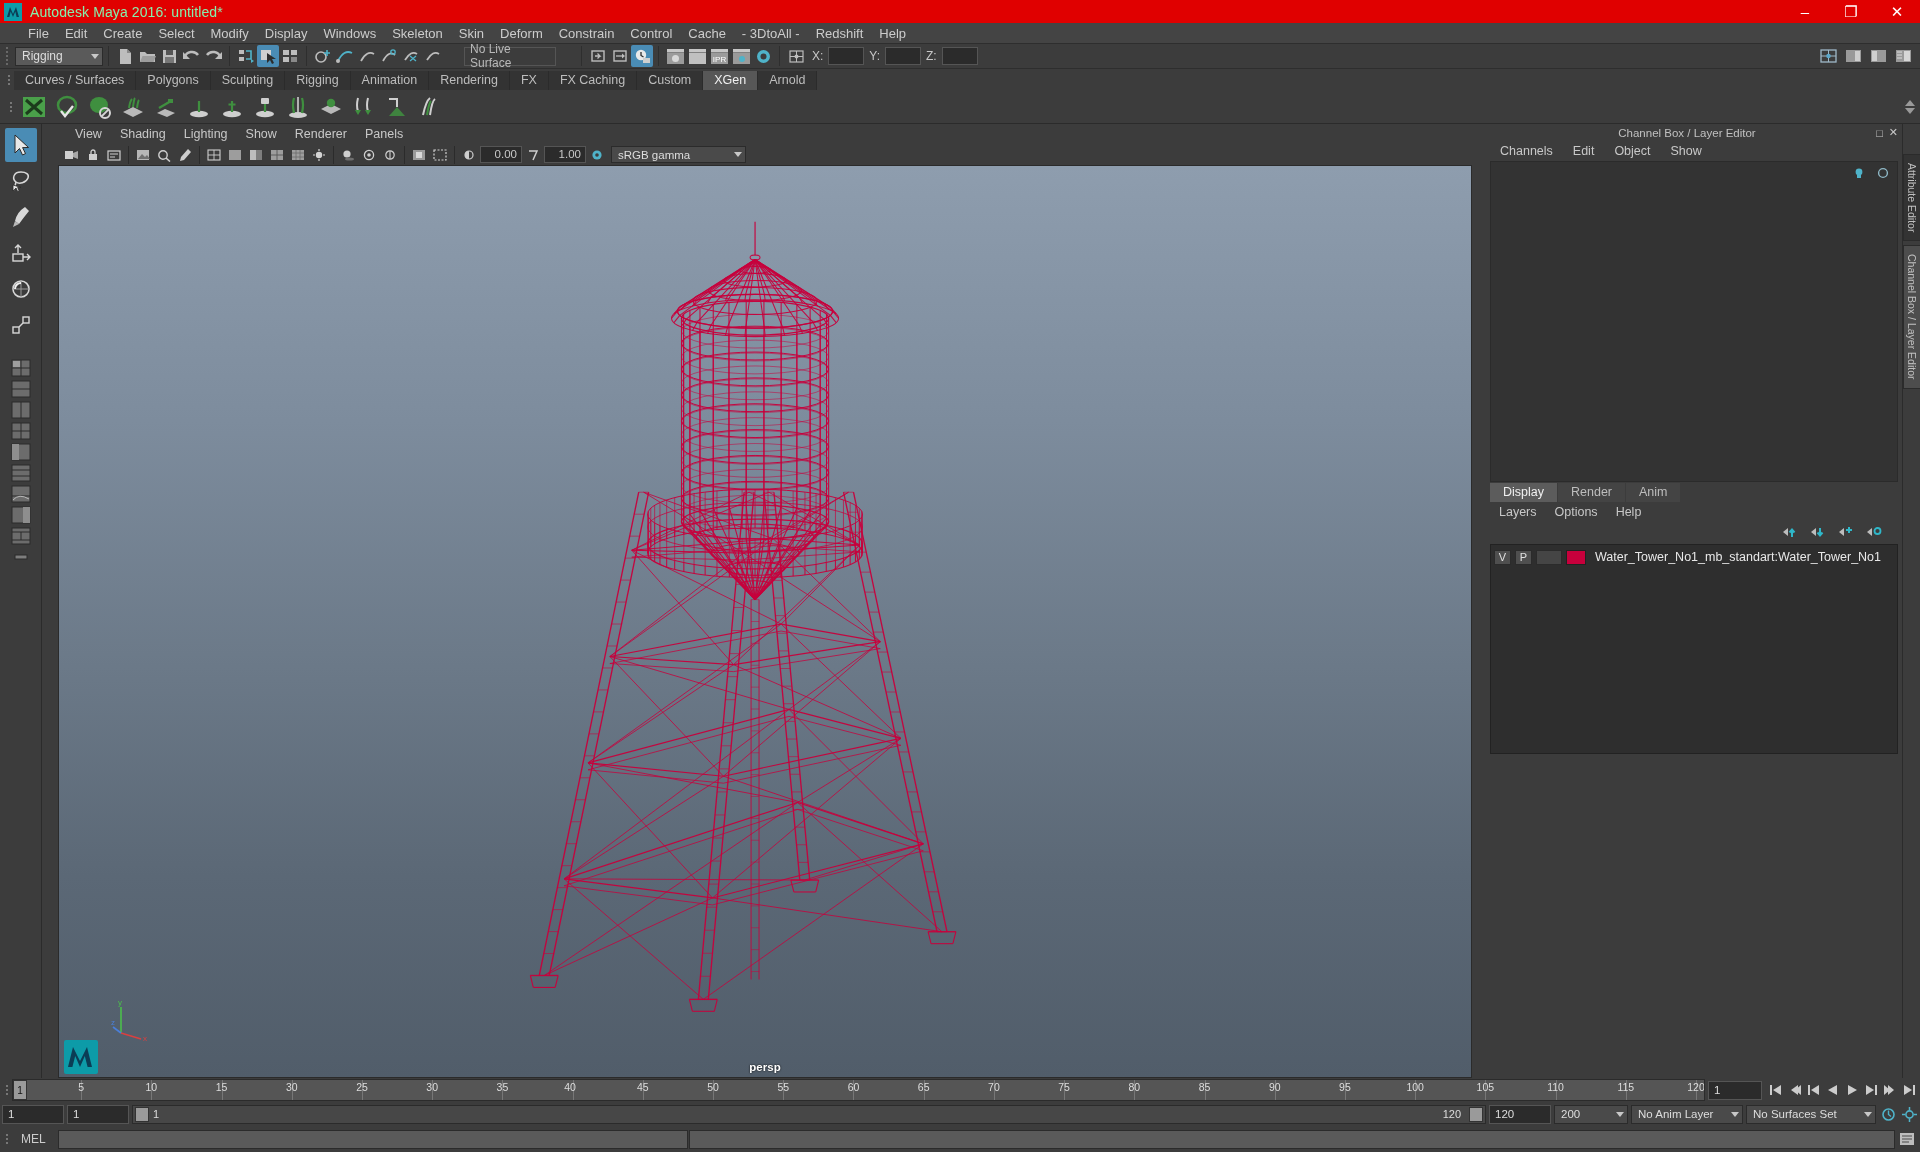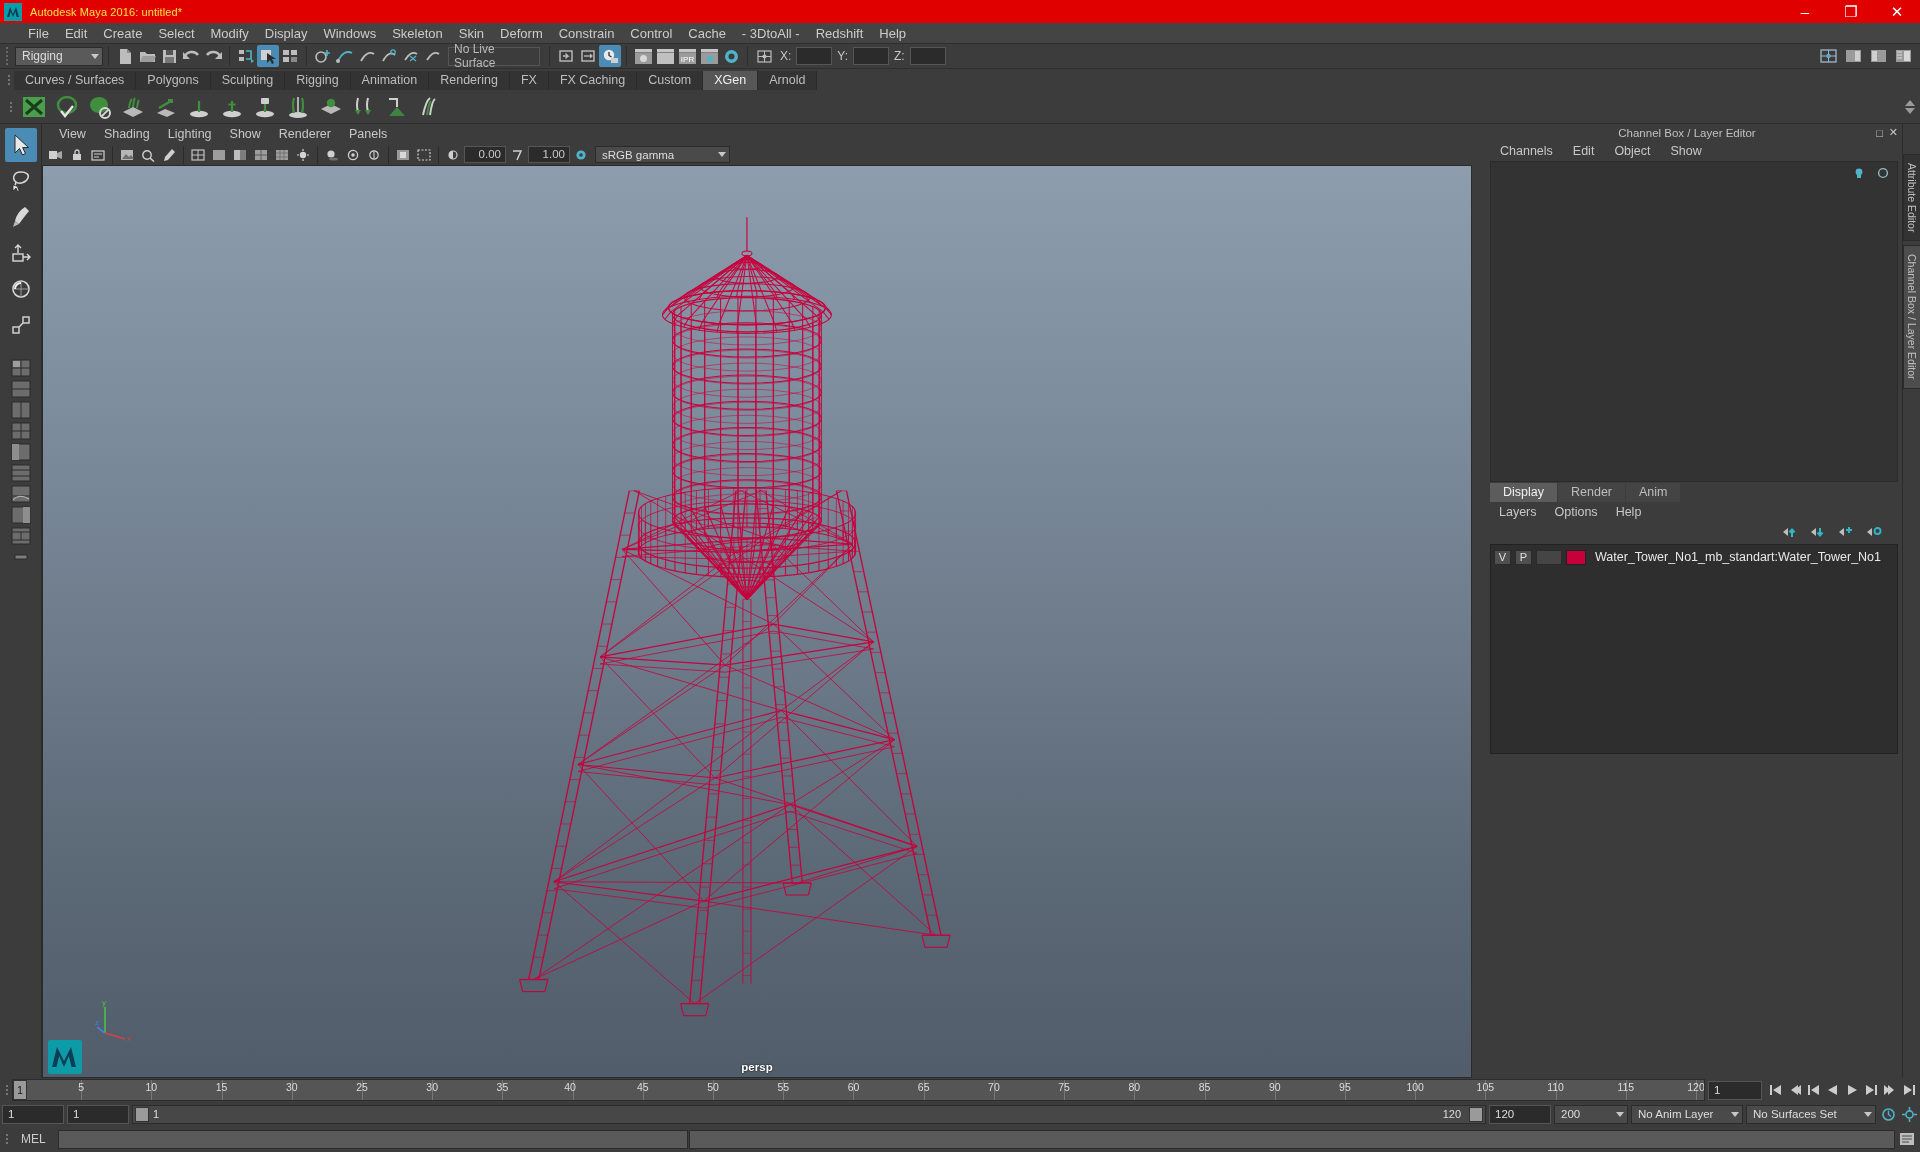--- a/index.html
+++ b/index.html
@@ -13,21 +13,21 @@
   }
   .app{ width:1920px; height:1152px; display:flex; flex-direction:column; }
 
   
   .titlebar{
     height:23px; background:#e00000; display:flex; align-items:center;
     flex:0 0 23px; position:relative;
   }
   .tb-logo{ width:22px;height:20px; margin-left:2px; display:flex;align-items:center;justify-content:center;}
   .tb-logo svg{display:block;}
-  .tb-title{ color:#fde047; font-size:11px; margin-left:6px; letter-spacing:.1px; }
+  .tb-title{ color:#86efac; font-size:14px; margin-left:6px; letter-spacing:.1px; }
   .tb-btns{ position:absolute; right:0; top:0; height:23px; display:flex; }
   .tb-btn{ width:46px; height:23px; display:flex; align-items:center; justify-content:center; color:#fff; font-size:15px; }
 
   
   .menubar{
     height:21px; background:#444; display:flex; align-items:center;
     flex:0 0 21px; padding-left:20px; border-bottom:1px solid #2e2e2e;
   }
   .menu-item{ padding:0 8px; height:21px; line-height:21px; font-size:13px; color:#ccc; white-space:nowrap;}
 
@@ -43,21 +43,21 @@
     display:flex;align-items:center;justify-content:space-between;
     font-size:12px;color:#ddd;padding:0 3px 0 6px; margin-left:4px;
   }
   .mode-select .arrow{ width:0;height:0;border-left:4px solid transparent;border-right:4px solid transparent;border-top:5px solid #c8c8c8; }
   .sb-sep{ width:1px;height:20px;background:#2e2e2e;margin:0 5px; }
   .ic{ width:22px;height:22px;display:inline-flex;align-items:center;justify-content:center; }
   .ic svg{display:block}
   .ic.sel{ background:#4a8cb5; border-radius:2px;}
   .livesurface{
     width:92px;height:19px;background:#3c3c3c;border:1px solid #555;
-    font-size:12px;color:#b9b9b9;display:flex;align-items:center;padding-left:5px;margin:0 4px;
+    font-size:12px;color:#b9b9b9;display:flex;align-items:center;padding-left:5px;margin:0 20px;
   }
   .coordgrp{ display:flex;align-items:center;gap:2px; font-size:12px;color:#c8c8c8; }
   .coordgrp .lbl{ padding:0 3px; }
   .coordfld{ width:36px;height:18px;background:#2b2b2b;border:1px solid #555; }
   .sb-right{ margin-left:auto; display:flex; align-items:center; padding-right:6px; gap:3px;}
 
   
   .shelf-tabs{
     height:21px;background:#3c3c3c;display:flex;align-items:flex-end;flex:0 0 21px;padding-left:4px;
   }
@@ -88,21 +88,21 @@
     width:42px;background:#3c3c3c;display:flex;flex-direction:column;align-items:center;
     padding-top:4px; flex:0 0 42px; border-right:1px solid #2b2b2b;
   }
   .tbx{ width:32px;height:34px;display:flex;align-items:center;justify-content:center;margin-bottom:2px;}
   .tbx.sel{ background:#4a8cb5;border-radius:2px; }
   .tbx-sep{height:14px}
   .tbx-small{width:28px;height:20px;display:flex;align-items:center;justify-content:center;margin-bottom:1px;}
   .toolbox-bottom{ margin-top:auto; padding-bottom:6px; }
 
   
-  .vpcol{ flex:1 1 auto; display:flex; flex-direction:column; min-width:0; }
+  .vpcol{ flex:1 1 auto; display:flex; flex-direction:column; min-width:0;margin-left:16px; }
   .panel-menubar{
     height:20px;background:#3c3c3c;display:flex;align-items:center;flex:0 0 20px;padding-left:8px;
   }
   .pm{ padding:0 9px;font-size:12.5px;color:#c8c8c8; }
   .vp-toolbar{
     height:22px;background:#3c3c3c;display:flex;align-items:center;flex:0 0 22px;
     padding-left:4px;gap:1px;border-bottom:1px solid #2b2b2b;
   }
   .vic{ width:20px;height:20px;display:inline-flex;align-items:center;justify-content:center; }
   .vsep{ width:1px;height:18px;background:#2b2b2b;margin:0 3px; }

